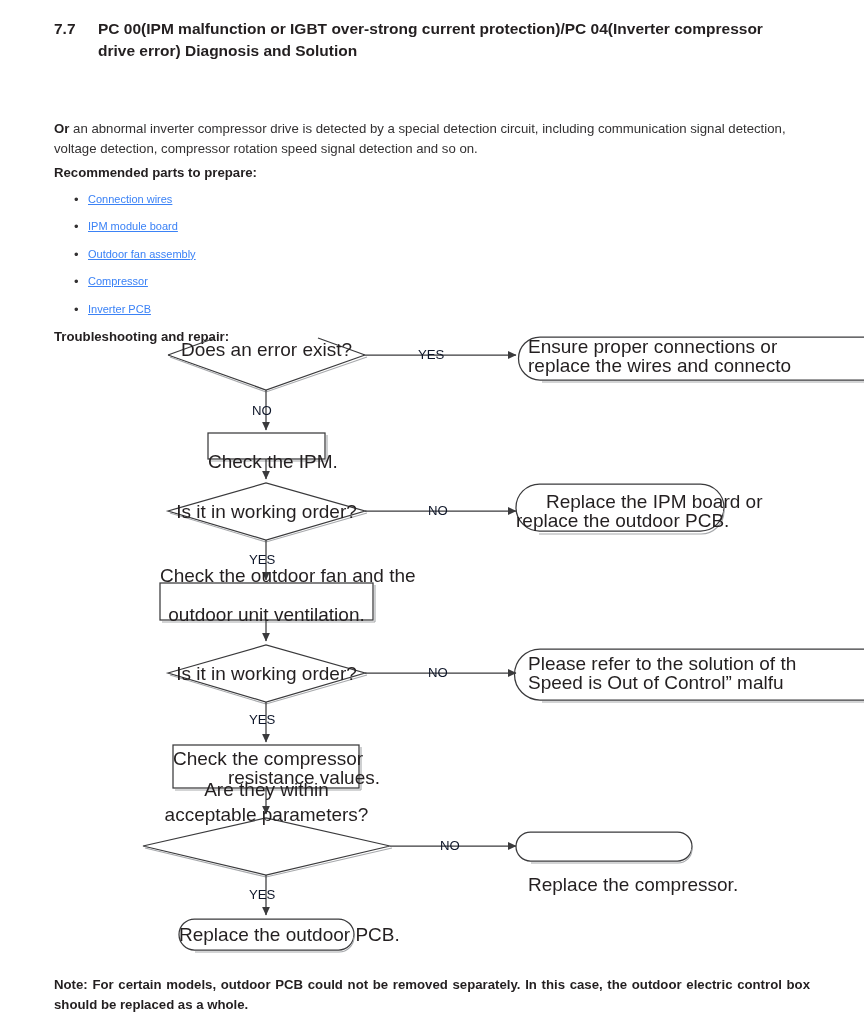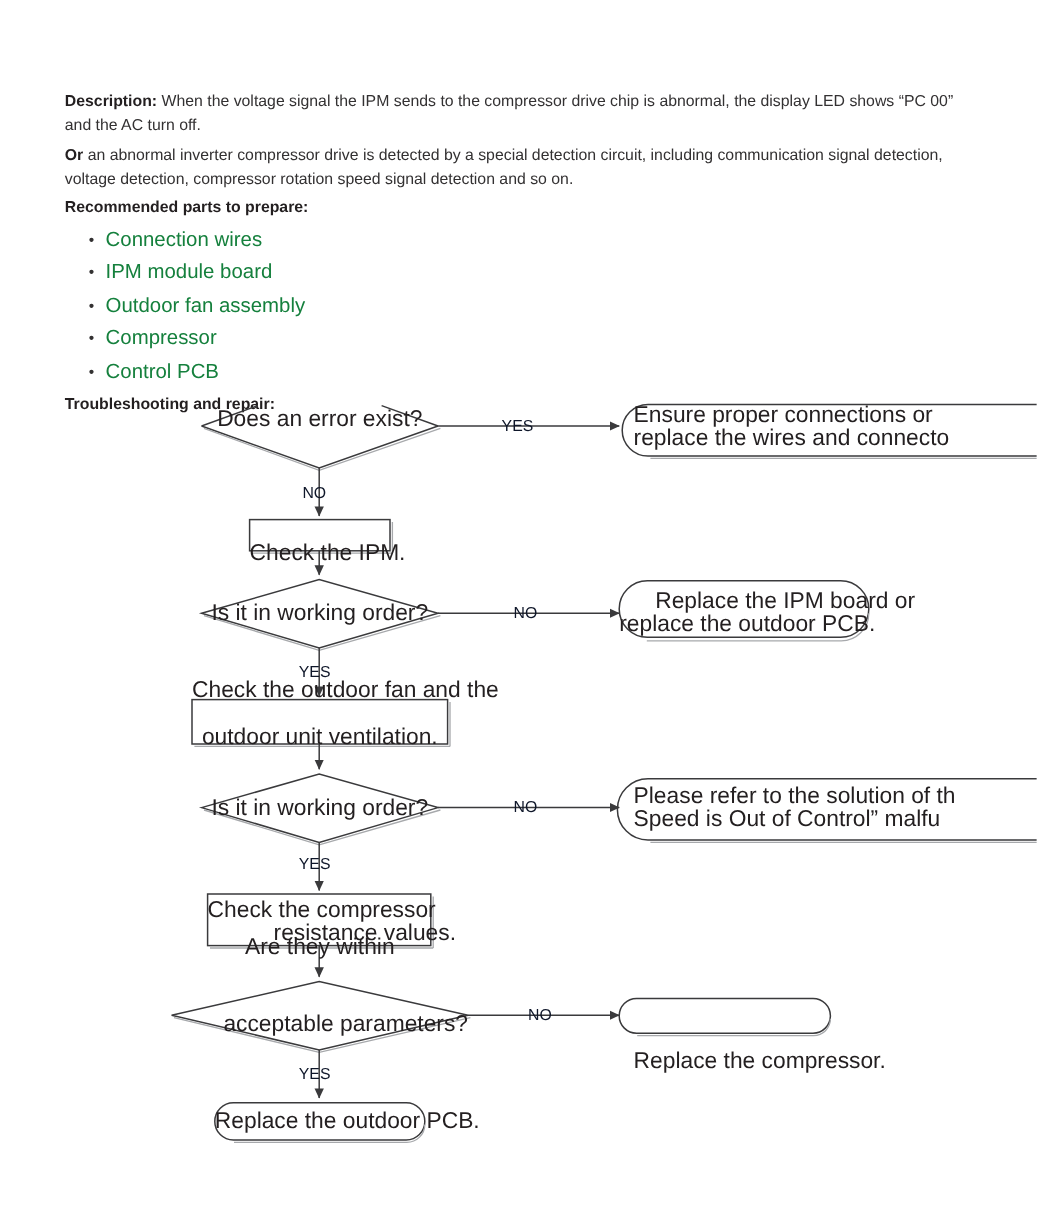--- a/index.html
+++ b/index.html
@@ -67,23 +67,24 @@
   ul.parts {
     position: absolute;
     left: 70px;
     top: 186px;
     margin: 0;
     padding: 0 0 0 18px;
     list-style: none;
   }
   ul.parts li {
     position: relative;
-    font-size: 17px;
+    font-size: 11px;
     line-height: 27.4px;
-    color: #15803d;
+    color: #3b82f6;
+    text-decoration: underline;
   }
   ul.parts li::before {
     content: "\2022";
     position: absolute;
     left: -14px;
     top: 0;
     font-size: 13px;
     color: #333132;
   }
 
@@ -124,36 +125,37 @@
     text-align: center;
     white-space: nowrap;
   }
   .node-text.clip-right { text-align: left; }
 </style>
 </head>
 <body>
 
 <div class="page">
 
-
-  <div class="para p-desc">
-    <b>Description:</b><span> When the voltage signal the IPM sends to the compressor drive chip is abnormal, the display LED shows “PC 00” and the AC turn off.</span>
+  <div class="heading">
+    <span class="num">7.7</span>
+    <span class="htext">PC 00(IPM malfunction or IGBT over-strong current protection)/PC 04(Inverter compressor drive error) Diagnosis and Solution</span>
   </div>
+
 
   <div class="para p-or">
     <b>Or</b><span> an abnormal inverter compressor drive is detected by a special detection circuit, including communication signal detection, voltage detection, compressor rotation speed signal detection and so on.</span>
   </div>
 
   <div class="subhead sh-parts">Recommended parts to prepare:</div>
   <ul class="parts">
     <li>Connection wires</li>
     <li>IPM module board</li>
     <li>Outdoor fan assembly</li>
     <li>Compressor</li>
-    <li>Control PCB</li>
+    <li>Inverter PCB</li>
   </ul>
 
   <div class="subhead sh-trouble">Troubleshooting and repair:</div>
 
   <div class="flow">
 
     <svg width="864" height="1024" viewBox="0 0 864 1024">
       <defs>
         <marker id="arrow" markerWidth="9" markerHeight="9" refX="8" refY="4.5" orient="auto" markerUnits="userSpaceOnUse">
           <path d="M0,0.6 L8.5,4.5 L0,8.4 z" fill="#3a3a3c"></path>
@@ -234,31 +236,32 @@
 
     <div class="node-text" style="left:168px; top:664px; width:197px;">Is it in working order?</div>
 
     <div class="node-text clip-right" style="left:528px; top:654px; width:340px;">Please refer to the solution of th</div>
     <div class="node-text clip-right" style="left:528px; top:673px; width:340px;">Speed is Out of Control” malfu</div>
 
     <div class="node-text" style="left:173px; top:749px; width:186px;">Check the compressor</div>
     <div class="node-text" style="left:173px; top:768px; width:186px;margin-left:38px;">resistance values.</div>
 
     <div class="node-text" style="left:143px; top:780px; width:247px;">Are they within</div>
-    <div class="node-text" style="left:143px; top:844px; width:247px;text-align:right;">acceptable parameters?</div>
+    <div class="node-text" style="left:143px; top:805px; width:247px;">acceptable parameters?</div>
 
     <div class="node-text" style="left:528px; top:837px; width:176px;margin-top:38px;">Replace the compressor.</div>
 
     <div class="node-text" style="left:179px; top:925px; width:175px;">Replace the outdoor PCB.</div>
 
     <div class="fl-label" style="left:418px; top:347px;">YES</div>
     <div class="fl-label" style="left:252px; top:403px;">NO</div>
     <div class="fl-label" style="left:428px; top:503px;">NO</div>
     <div class="fl-label" style="left:249px; top:552px;">YES</div>
     <div class="fl-label" style="left:428px; top:665px;">NO</div>
     <div class="fl-label" style="left:249px; top:712px;">YES</div>
     <div class="fl-label" style="left:440px; top:838px;">NO</div>
     <div class="fl-label" style="left:249px; top:887px;">YES</div>
 
   </div>
 
+  <div class="note">Note: For certain models, outdoor PCB could not be removed separately. In this case, the outdoor electric control box should be replaced as a whole.</div>
 
 </div>
 
 </body></html>

